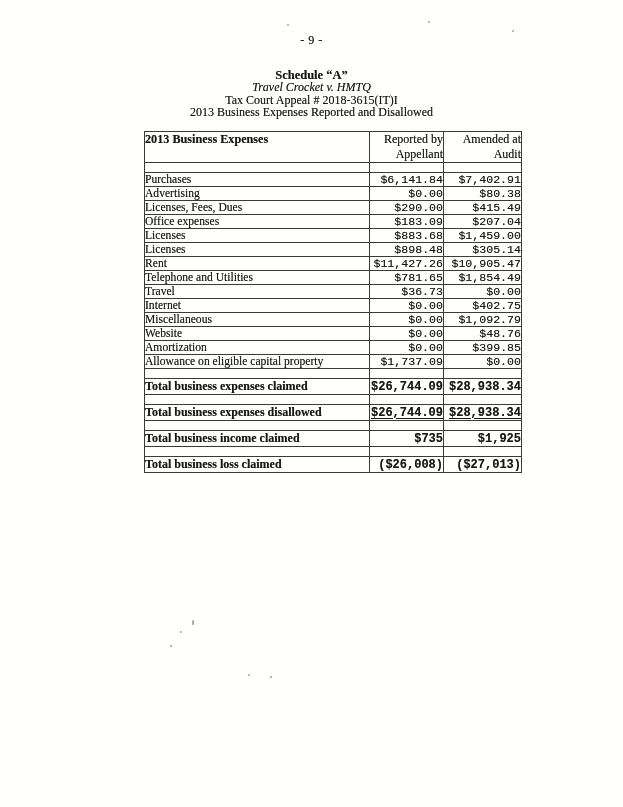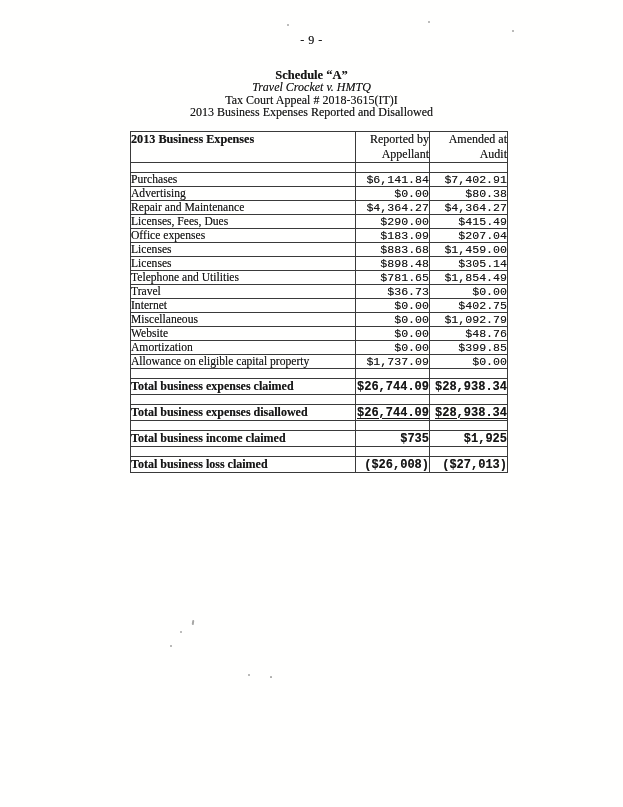--- a/index.html
+++ b/index.html
@@ -21,21 +21,21 @@
     text-align: center; font-size: 12px; letter-spacing: 0.5px;
   }
   .doc-header {
     position: absolute; top: 69px; left: 0; width: 623px;
     text-align: center; font-size: 12px; line-height: 12.4px;
   }
   .doc-header .schedule-title { font-weight: bold; font-size: 12.5px; }
   .doc-header .case-name { font-style: italic; }
 
   table.expenses {
-    position: absolute; left: 130px; top: 131px;
+    position: absolute; left: 144px; top: 131px;
     border-collapse: collapse; table-layout: fixed;
     font-size: 11.6px;
     border-radius: 27px;
   }
   table.expenses th, table.expenses td {
     border: 1.4px solid #3a3a3a;
     overflow: hidden;
     padding: 0;
   }
   th.h-label {
@@ -106,43 +106,43 @@
           <td class="c-label">Purchases</td>
           <td class="c-money">$6,141.84</td>
           <td class="c-money">$7,402.91</td>
         </tr>
         <tr class="data">
           <td class="c-label">Advertising</td>
           <td class="c-money">$0.00</td>
           <td class="c-money">$80.38</td>
         </tr>
         <tr class="data">
-          <td class="c-label">Repair and Maintenance</td>
-          <td class="c-money">$4,364.27</td>
-          <td class="c-money">$4,364.27</td>
-        </tr>
-        <tr class="data">
           <td class="c-label">Licenses, Fees, Dues</td>
           <td class="c-money">$290.00</td>
           <td class="c-money">$415.49</td>
         </tr>
         <tr class="data">
           <td class="c-label">Office expenses</td>
           <td class="c-money">$183.09</td>
           <td class="c-money">$207.04</td>
         </tr>
         <tr class="data">
           <td class="c-label">Licenses</td>
           <td class="c-money">$883.68</td>
           <td class="c-money">$1,459.00</td>
         </tr>
         <tr class="data">
           <td class="c-label">Licenses</td>
           <td class="c-money">$898.48</td>
           <td class="c-money">$305.14</td>
+        </tr>
+        <tr class="data">
+          <td class="c-label">Rent</td>
+          <td class="c-money">$11,427.26</td>
+          <td class="c-money">$10,905.47</td>
         </tr>
         <tr class="data">
           <td class="c-label">Telephone and Utilities</td>
           <td class="c-money">$781.65</td>
           <td class="c-money">$1,854.49</td>
         </tr>
         <tr class="data">
           <td class="c-label">Travel</td>
           <td class="c-money">$36.73</td>
           <td class="c-money">$0.00</td>

